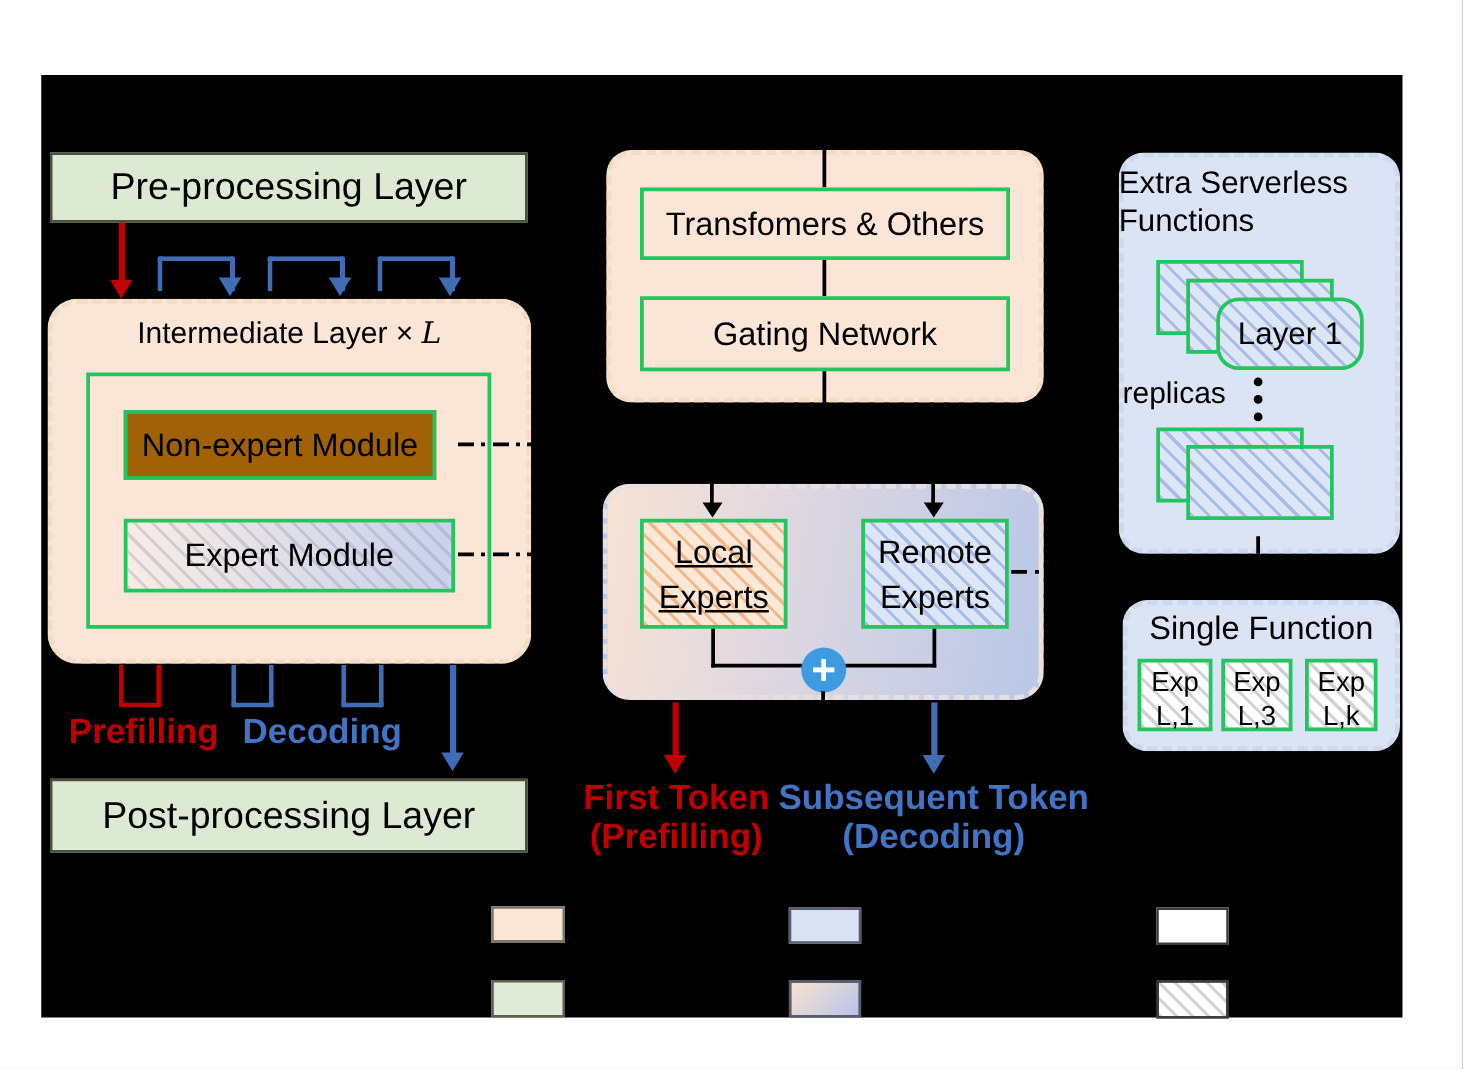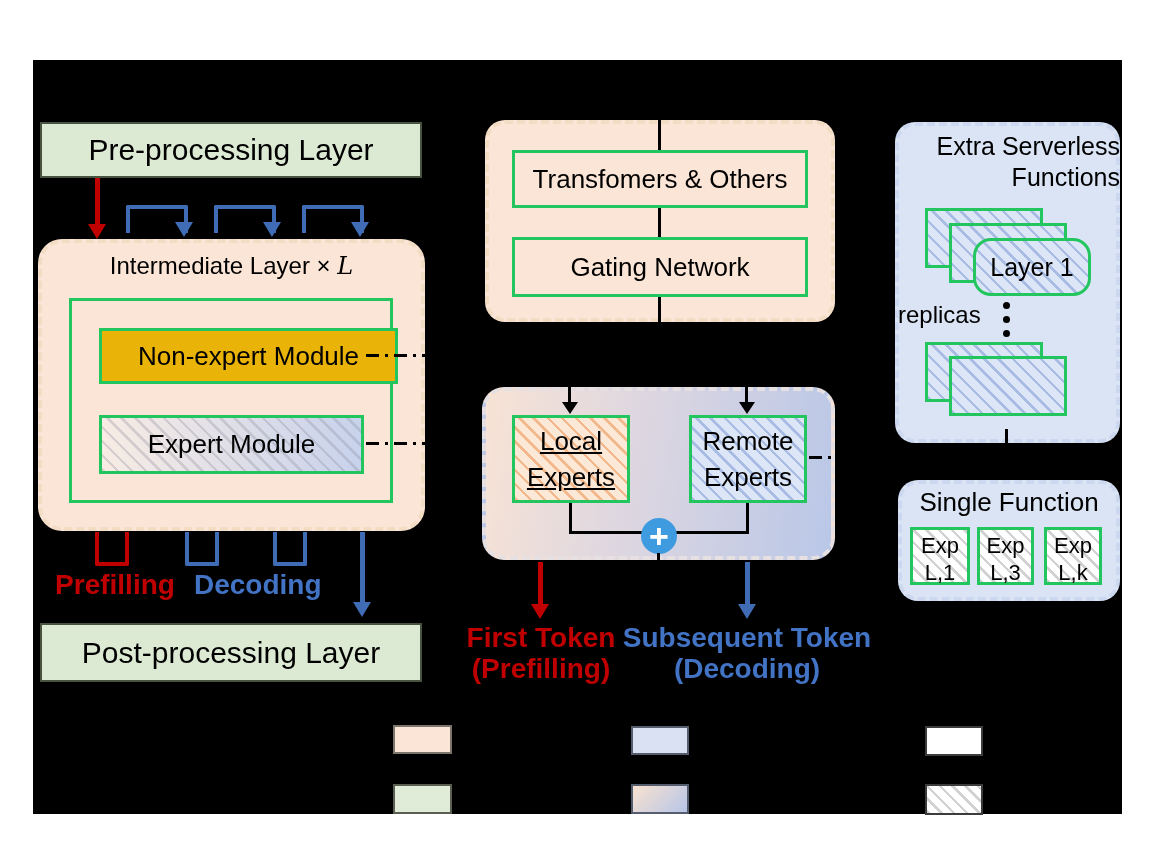--- a/index.html
+++ b/index.html
@@ -70,21 +70,21 @@
   <div class="abs loop" style="left:214px;top:205px;width:54px;height:24px;"></div>
   <div class="abs head-down head-blue" style="left:263px;top:222px;"></div>
   <div class="abs loop" style="left:302px;top:205px;width:54px;height:24px;"></div>
   <div class="abs head-down head-blue" style="left:351px;top:222px;"></div>
 
   <div class="abs panel-orange" style="left:38px;top:239px;width:379px;height:284px;box-sizing:content-box;"></div>
   <div class="abs nowrap" style="left:38px;top:252px;width:387px;text-align:center;font-size:24px;">
     <span>Intermediate Layer × </span><span class="math-var">L</span>
   </div>
   <div class="abs box-solid" style="left:69px;top:298px;width:324px;height:205px;"></div>
-  <div class="abs box-solid cc" style="left:99px;top:328px;width:299px;height:56px;font-size:26px;background:#eab308;">
+  <div class="abs box-solid cc" style="left:99px;top:328px;width:250px;height:56px;font-size:26px;background:#a16207;">
     <span>Non-expert Module</span>
   </div>
   <div class="abs box-solid cc hatch-expert" style="left:99px;top:415px;width:265px;height:59px;font-size:26px;">
     <span>Expert Module</span>
   </div>
   <div class="abs dashdot" style="left:366px;top:354px;width:66px;"></div>
   <div class="abs dashdot" style="left:366px;top:442px;width:66px;"></div>
 
   <div class="abs bracket bracket-red" style="left:95px;top:532px;width:26px;height:30px;"></div>
   <div class="abs bracket bracket-blue" style="left:185px;top:532px;width:26px;height:30px;"></div>
@@ -138,21 +138,21 @@
   <div class="abs head-down head-red" style="left:531px;top:604px;"></div>
   <div class="abs stem-blue" style="left:745px;top:562px;height:44px;"></div>
   <div class="abs head-down head-blue" style="left:738px;top:604px;"></div>
 
   <div class="abs t-red nowrap" style="left:461px;top:622px;width:160px;text-align:center;font-size:28px;">First Token</div>
   <div class="abs t-red nowrap" style="left:461px;top:653px;width:160px;text-align:center;font-size:28px;">(Prefilling)</div>
   <div class="abs t-blue nowrap" style="left:617px;top:622px;width:260px;text-align:center;font-size:28px;">Subsequent Token</div>
   <div class="abs t-blue nowrap" style="left:617px;top:653px;width:260px;text-align:center;font-size:28px;">(Decoding)</div>
 
   <div class="abs panel-blue" style="left:895px;top:122px;width:217px;height:313px;box-sizing:content-box;"></div>
-  <div class="abs" style="left:895px;top:131px;width:225px;text-align:right;font-size:25px;line-height:31px;">
+  <div class="abs" style="left:895px;top:131px;width:225px;text-align:left;font-size:25px;line-height:31px;">
     <div>Extra Serverless</div>
     <div>Functions</div>
   </div>
 
   <div class="abs box-solid hatch-blue" style="left:925px;top:208px;width:118px;height:60px;"></div>
   <div class="abs box-solid hatch-blue" style="left:949px;top:223px;width:118px;height:60px;"></div>
   <div class="abs box-solid cc hatch-blue" style="left:973px;top:238px;width:118px;height:58px;font-size:25px;border-radius:18px;">
     <span>Layer 1</span>
   </div>
 

